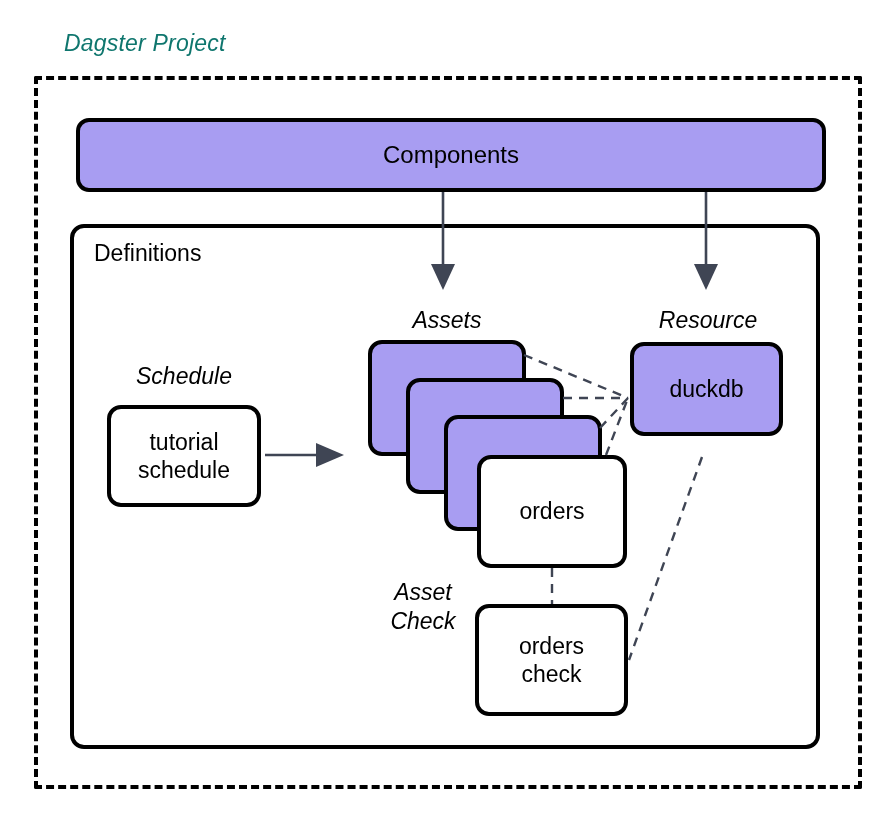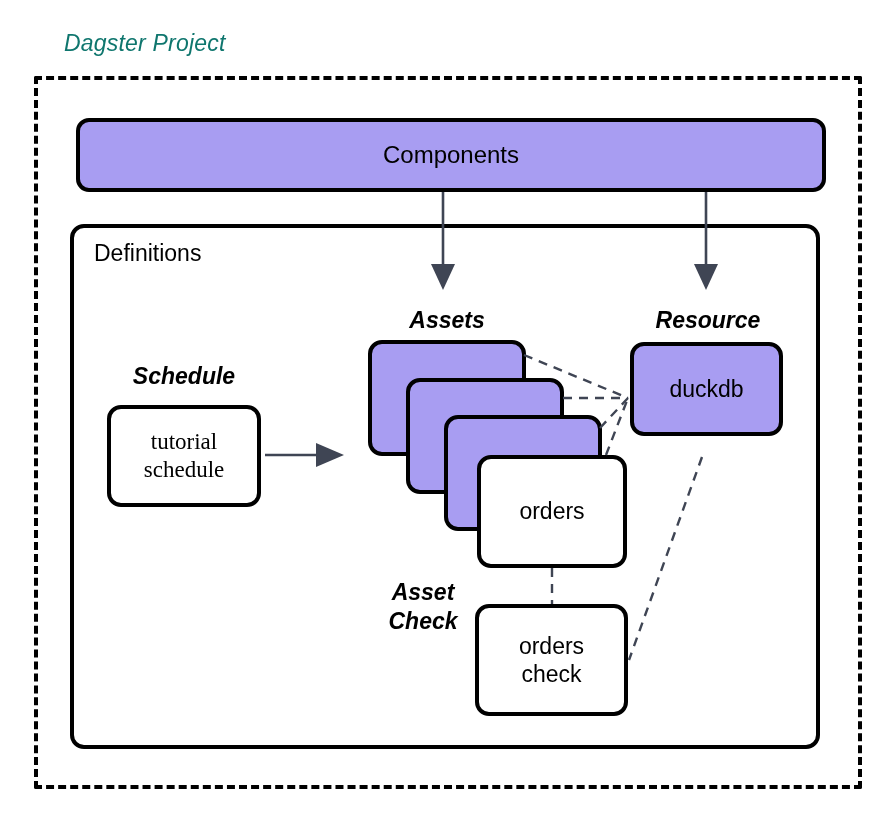--- a/index.html
+++ b/index.html
@@ -86,21 +86,20 @@
   }
 
   
   .caption {
     font-size: 23px;
     font-style: italic;
     color: #000000;
     white-space: nowrap;
     text-align: center;
     line-height: 1.25;
-    font-weight: bold;
   }
   #assets-caption   { left: 374px; top: 306px; width: 146px; }
   #resource-caption { left: 633px; top: 306px; width: 150px; }
   #schedule-caption { left: 106px; top: 362px; width: 156px; }
   #assetcheck-caption {
     left: 372px; top: 578px; width: 102px; text-align: center;
   }
 
   
   #asset-card-1 { left: 368px; top: 340px; width: 158px; height: 116px; z-index: 3; }
@@ -114,21 +113,21 @@
   #orders-check-box {
     left: 475px; top: 604px; width: 153px; height: 112px;
     z-index: 7; font-size: 23px;
   }
   #duckdb-box {
     left: 630px; top: 342px; width: 153px; height: 94px;
     z-index: 6; font-size: 23px; justify-content: center;
   }
   #tutorial-schedule-box {
     left: 107px; top: 405px; width: 154px; height: 102px;
-    z-index: 6; font-size: 23px; font-family: Liberation Serif, serif;
+    z-index: 6; font-size: 23px;
   }
 
   
   #connectors {
     left: 0; top: 0; width: 896px; height: 825px;
     pointer-events: none;
     z-index: 8;
   }
   #connectors .solid-link { stroke: #3f4554; stroke-width: 2.6; fill: none; }
   #connectors .arrow-head { fill: #3f4554; }

